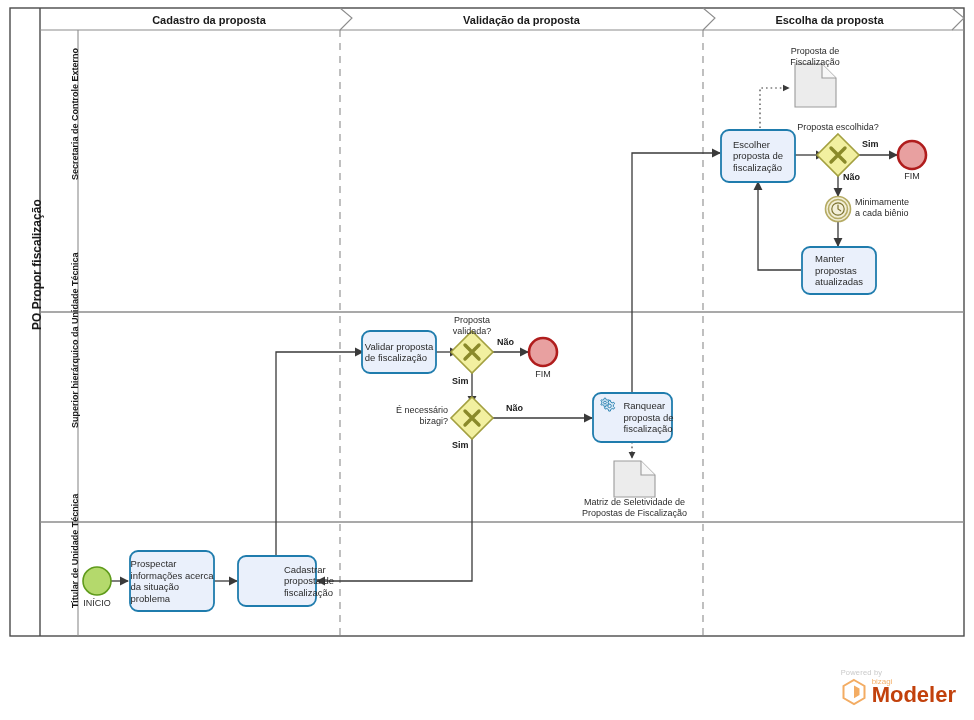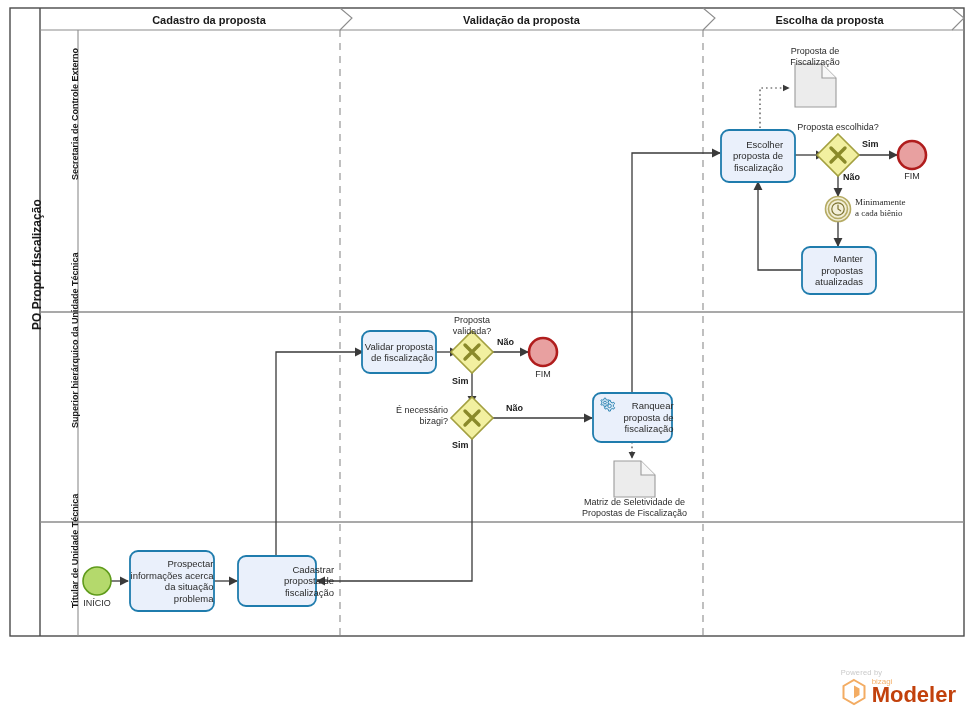--- a/index.html
+++ b/index.html
@@ -7,21 +7,21 @@
   #stage{position:relative;width:974px;height:720px;background:#fff;}
   svg#bpmn{position:absolute;left:0;top:0;width:974px;height:720px;}
 
   .lbl{position:absolute;font-family:"Liberation Sans",sans-serif;color:#2b2b2b;}
   .phase-title{font-size:11px;font-weight:bold;color:#1a1a1a;text-align:center;}
   .lane-title{font-size:9px;font-weight:bold;color:#1a1a1a;
               transform-origin:0 0;white-space:nowrap;}
   .pool-title{font-size:12px;font-weight:bold;color:#1a1a1a;
               transform-origin:0 0;white-space:nowrap;}
   .task-label{position:absolute;font-size:9.5px;line-height:11.5px;color:#2b2b2b;
-              text-align:right;display:flex;align-items:center;justify-content:center;
+              text-align:left;display:flex;align-items:center;justify-content:center;
               pointer-events:none;}
   .flow-lbl{position:absolute;font-size:9px;font-weight:bold;color:#1a1a1a;white-space:nowrap;}
   .gw-lbl{position:absolute;font-size:9px;color:#2b2b2b;text-align:center;line-height:11px;}
   .ev-lbl{position:absolute;font-size:9px;color:#2b2b2b;text-align:center;line-height:11px;white-space:nowrap;}
   .doc-lbl{position:absolute;font-size:9px;color:#2b2b2b;text-align:center;line-height:11px;}
 
   .brand{position:absolute;right:18px;bottom:14px;text-align:left;}
   .brand-pow{font-size:7.5px;color:#c9c9c9;letter-spacing:.2px;margin-bottom:1px;}
   .brand-row{display:flex;align-items:center;gap:5px;}
   .brand-biz{font-size:8px;color:#f4b16a;line-height:8px;margin-bottom:-2px;}
@@ -232,21 +232,21 @@
     <div>bizagi?</div>
   </div>
 
   <div class="gw-lbl" style="left:792px; top:122px; width:92px;">
     <div>Proposta escolhida?</div>
   </div>
 
   <div class="ev-lbl" style="left:67px; top:598px; width:60px;">INÍCIO</div>
   <div class="ev-lbl" style="left:513px; top:369px; width:60px;">FIM</div>
   <div class="ev-lbl" style="left:882px; top:171px; width:60px;">FIM</div>
-  <div class="ev-lbl" style="left:855px; top:197px; width:90px; text-align:left;font-family:Liberation Serif, serif;">
+  <div class="ev-lbl" style="left:855px; top:197px; width:90px; text-align:left;">
     <div>Minimamente</div>
     <div>a cada biênio</div>
   </div>
 
   <div class="doc-lbl" style="left:775px; top:46px; width:80px;">
     <div>Proposta de</div>
     <div>Fiscalização</div>
   </div>
 
   <div class="doc-lbl" style="left:562px; top:497px; width:145px;">

